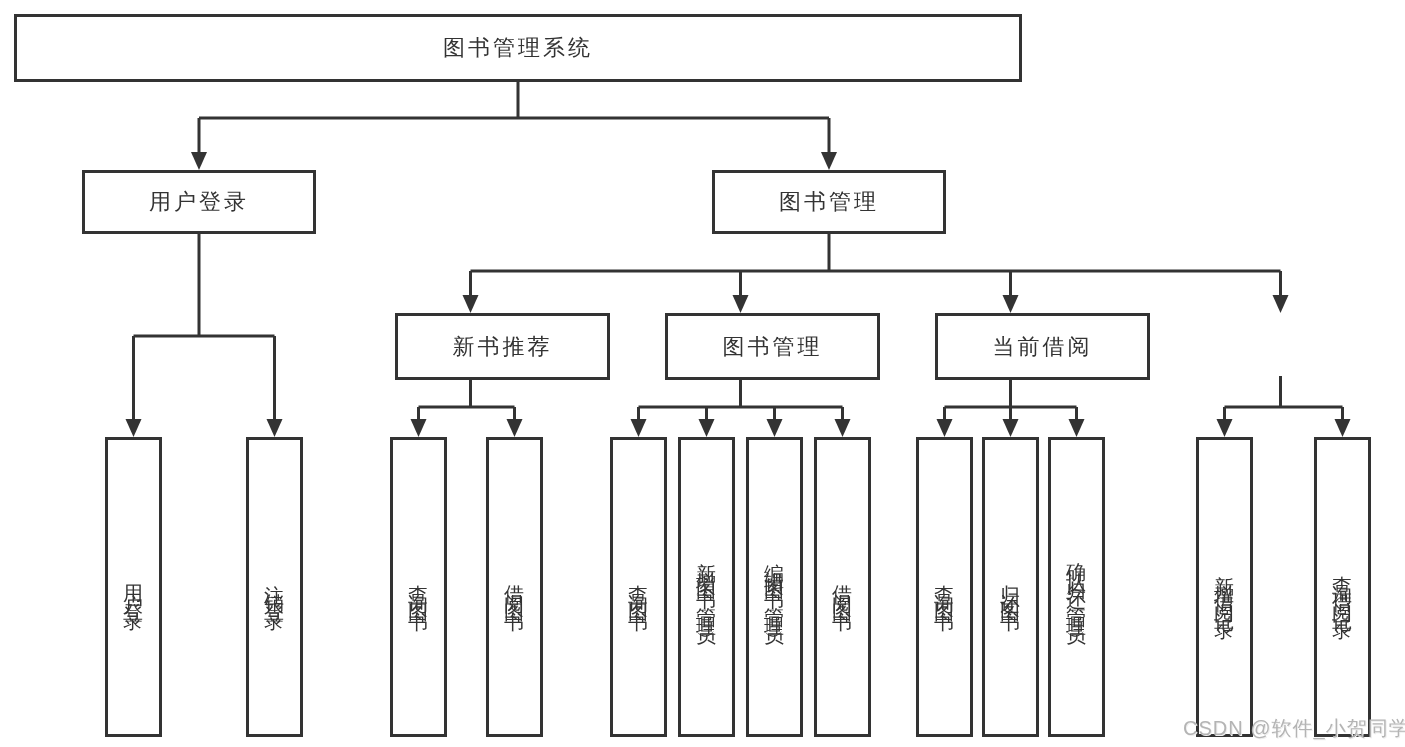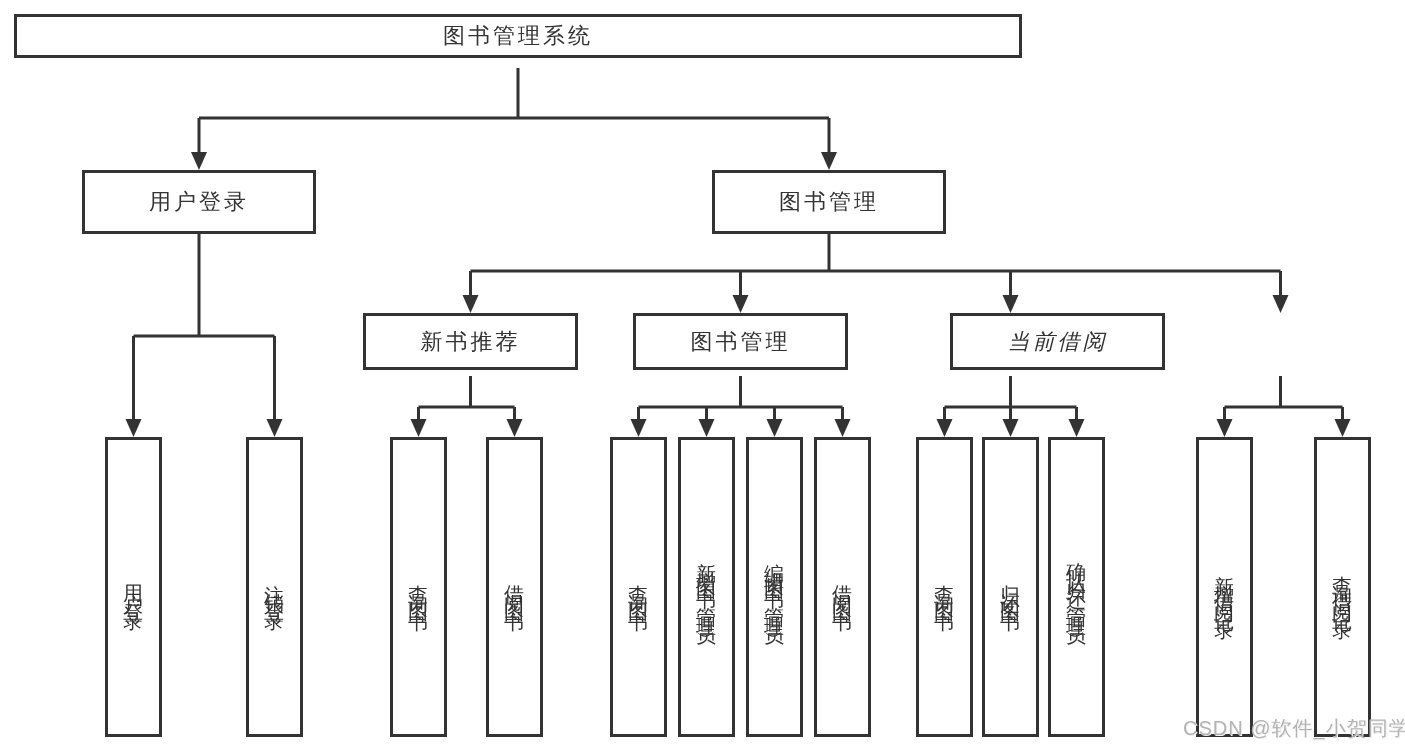--- a/index.html
+++ b/index.html
@@ -26,28 +26,28 @@
     background: #ffffff;
     color: #333333;
     display: flex;
     align-items: center;
     justify-content: center;
     text-align: center;
   }
 
   .h-node { font-size: 22px; letter-spacing: 3px; }
 
-  .root-node  { left: 14px;   top: 14px;  width: 1008px; height: 44px; }
+  .root-node  { left: 14px;   top: 14px;  width: 1008px; height: 68px; }
   .login-node { left: 82px;   top: 170px; width: 234px;  height: 64px; }
   .mgmt-node  { left: 712px;  top: 170px; width: 234px;  height: 64px; }
 
-  .lvl3-node { height: 57px; width: 215px; top: 313px; }
+  .lvl3-node { height: 67px; width: 215px; top: 313px; margin-left: 32px; }
   .newbook-node { left: 363px; }
   .borrow-node  { left: 633px; }
-  .current-node { left: 950px; font-style: italic; }
+  .current-node { left: 903px; }
   .records-node { left: 1173px; }
 
   .leaf {
     top: 437px;
     width: 57px;
     height: 300px;
   }
   .leaf span {
     writing-mode: vertical-lr;
     text-orientation: mixed;

